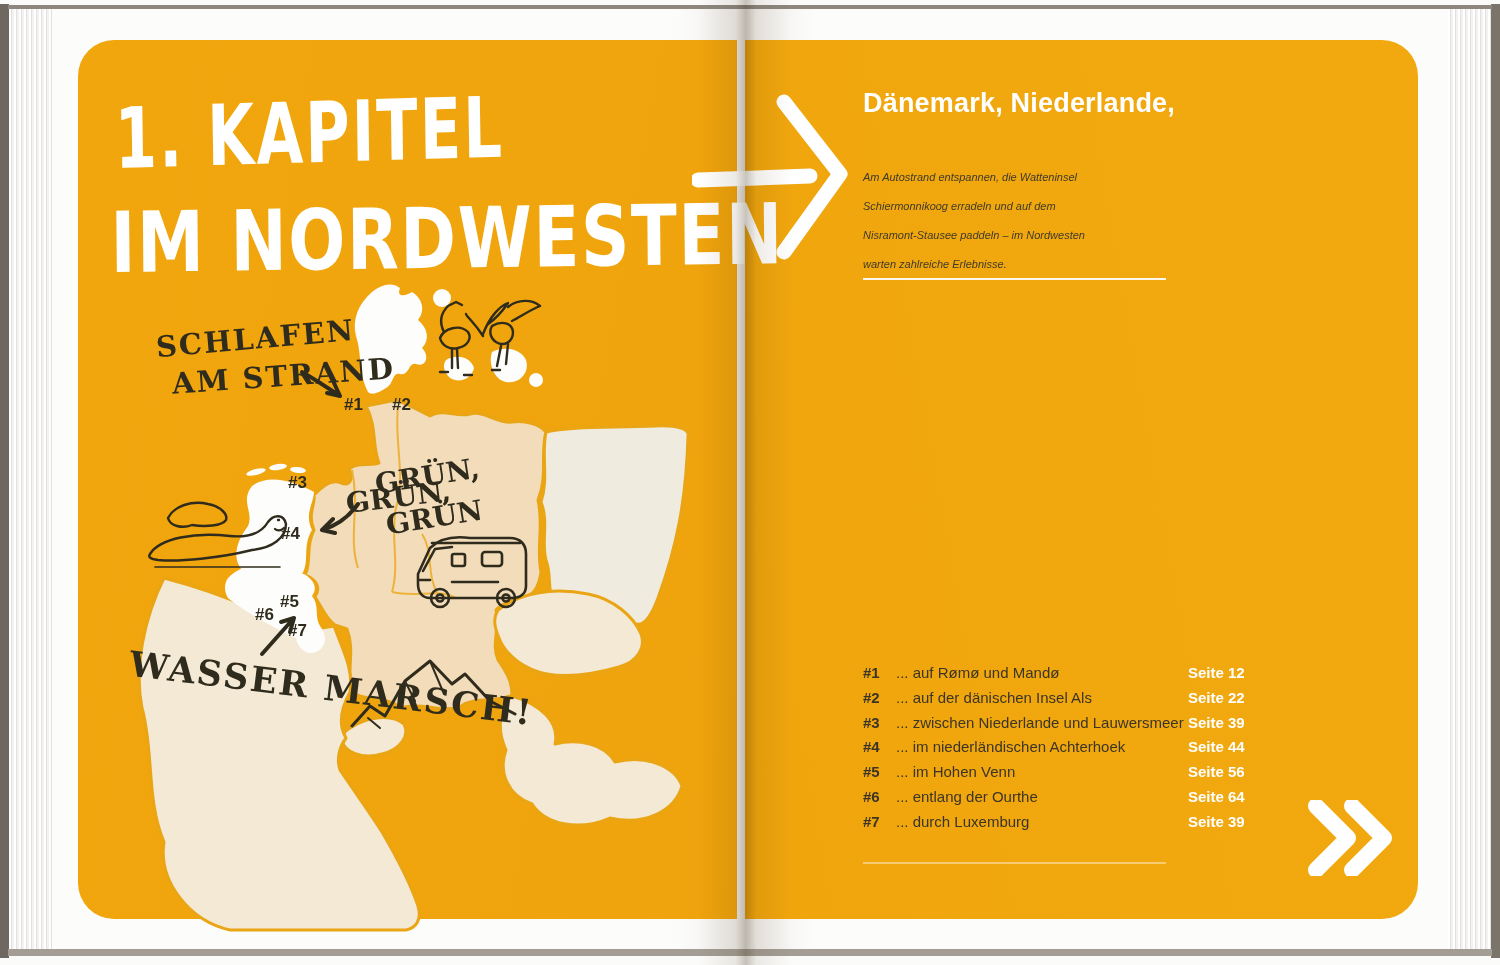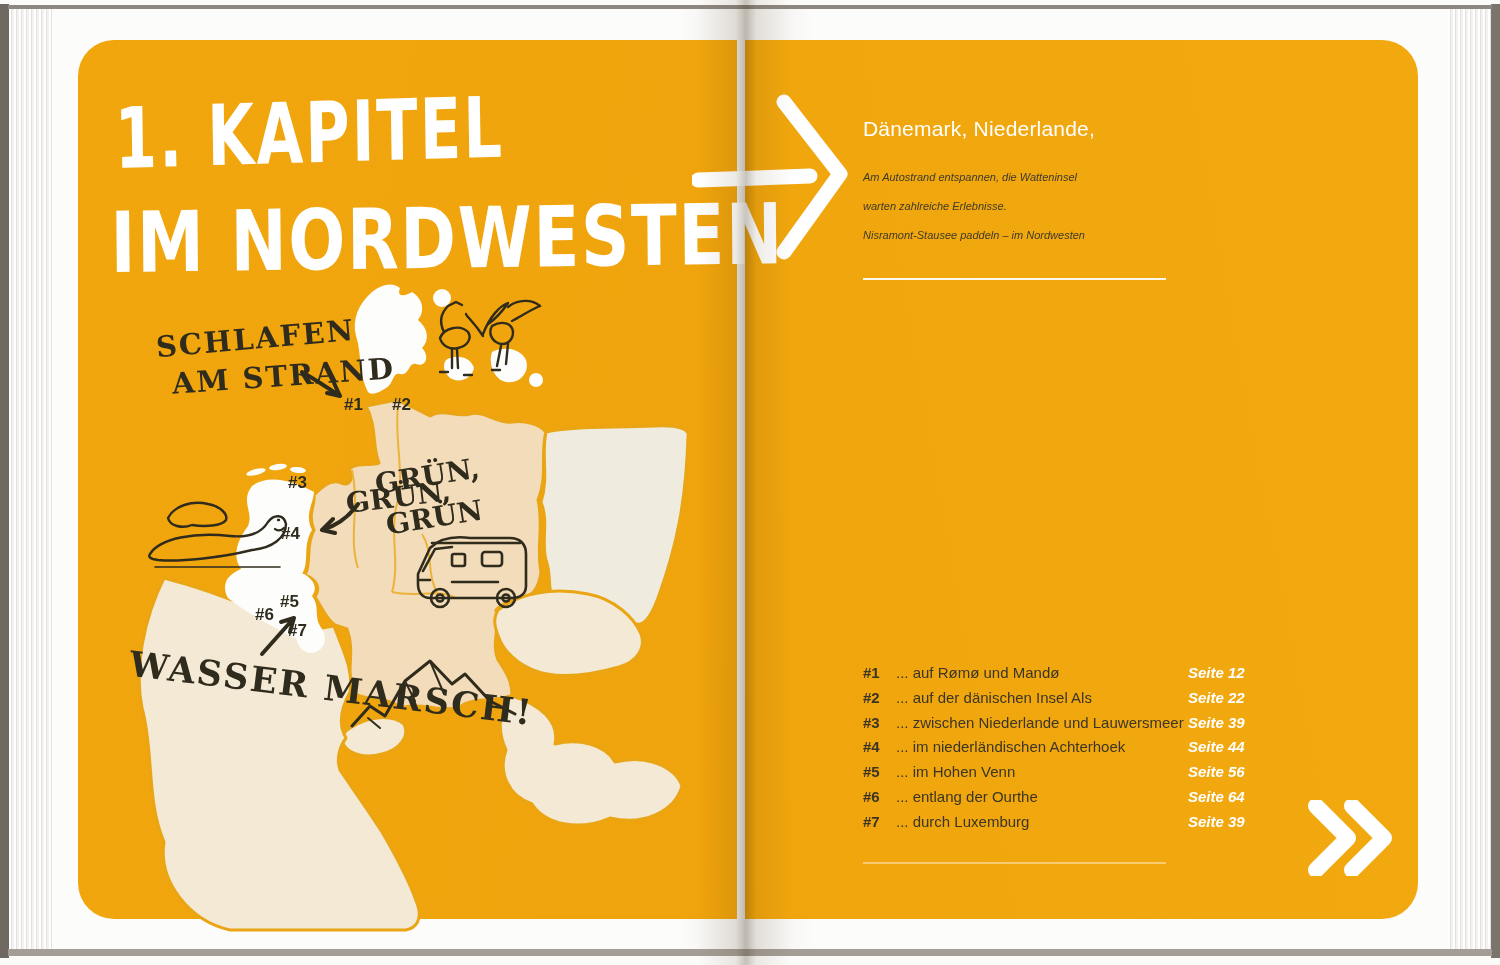--- a/index.html
+++ b/index.html
@@ -27,32 +27,32 @@
   .t1{left:114px;top:90px;font-size:84px;letter-spacing:3px;transform:scaleX(.72) rotate(-1.2deg);}
   .t2{left:110px;top:194px;font-size:84px;letter-spacing:2px;transform:scaleX(.80) rotate(-0.6deg);}
   
   .map{position:absolute;left:100px;top:276px;z-index:5;}
   .hand{font-family:"DejaVu Serif",serif;font-weight:bold;fill:#2f2b1d;}
   .marker{font-family:"Liberation Sans",sans-serif;font-weight:bold;font-size:17px;fill:#2f2b1d;}
   
   .fwd-arrow{position:absolute;left:692px;top:92px;z-index:40;}
   .pager{position:absolute;left:1308px;top:800px;z-index:10;}
   
-  .region-title{position:absolute;left:863px;top:90px;color:#ffffff;font-size:21px;line-height:27px;
-     font-weight:400;letter-spacing:.2px;z-index:10;margin-top:25px;}
+  .region-title{position:absolute;left:863px;top:90px;color:#ffffff;font-size:27px;line-height:27px;
+     font-weight:700;letter-spacing:.2px;z-index:10;}
   .intro{position:absolute;left:863px;top:163px;color:#3f3a2a;font-size:11px;line-height:29px;
      font-style:italic;z-index:10;}
   .rule{position:absolute;height:2px;background:rgba(255,255,255,.92);z-index:10;}
   .rule.top-rule{left:863px;top:278px;width:303px;}
   .rule.bottom-rule{left:863px;top:862px;width:303px;background:rgba(255,255,255,.42);}
   .toc{position:absolute;left:863px;top:664px;width:392px;z-index:10;font-size:15px;}
   .toc-row{position:relative;height:24.8px;}
   .toc-num{position:absolute;left:0;font-weight:700;color:#3b3526;}
   .toc-label{position:absolute;left:33px;color:#3b3526;}
-  .toc-page{position:absolute;left:325px;font-weight:700;color:#ffffff;font-style:italic;}
+  .toc-page{position:absolute;left:325px;font-weight:700;color:#ffffff;}
 </style>
 </head>
 <body>
 
 <div class="canvas">
 
   <div class="cover-edge" style="left:0;"></div>
   <div class="cover-edge right" style="left:1491px;"></div>
   <div class="top-edge"></div>
   <div class="bottom-edge"></div>
@@ -164,22 +164,23 @@
       <path d="M92,10 L148,82 L92,160"></path>
     </g>
   </svg>
 
   <div class="region-title">
     <div>Dänemark, Niederlande,</div>
   </div>
 
   <div class="intro">
     <div>Am Autostrand entspannen, die Watteninsel</div>
+    <div>Schiermonnikoog erradeln und auf dem</div>
+    <div>Nisramont-Stausee paddeln – im Nordwesten</div>
     <div>warten zahlreiche Erlebnisse.</div>
-    <div>Nisramont-Stausee paddeln – im Nordwesten</div>
   </div>
 
   <div class="rule top-rule"></div>
 
   <div class="toc">
     <div class="toc-row">
       <span class="toc-num">#1</span>
       <span class="toc-label">... auf Rømø und Mandø</span>
       <span class="toc-page">Seite 12</span>
     </div>

